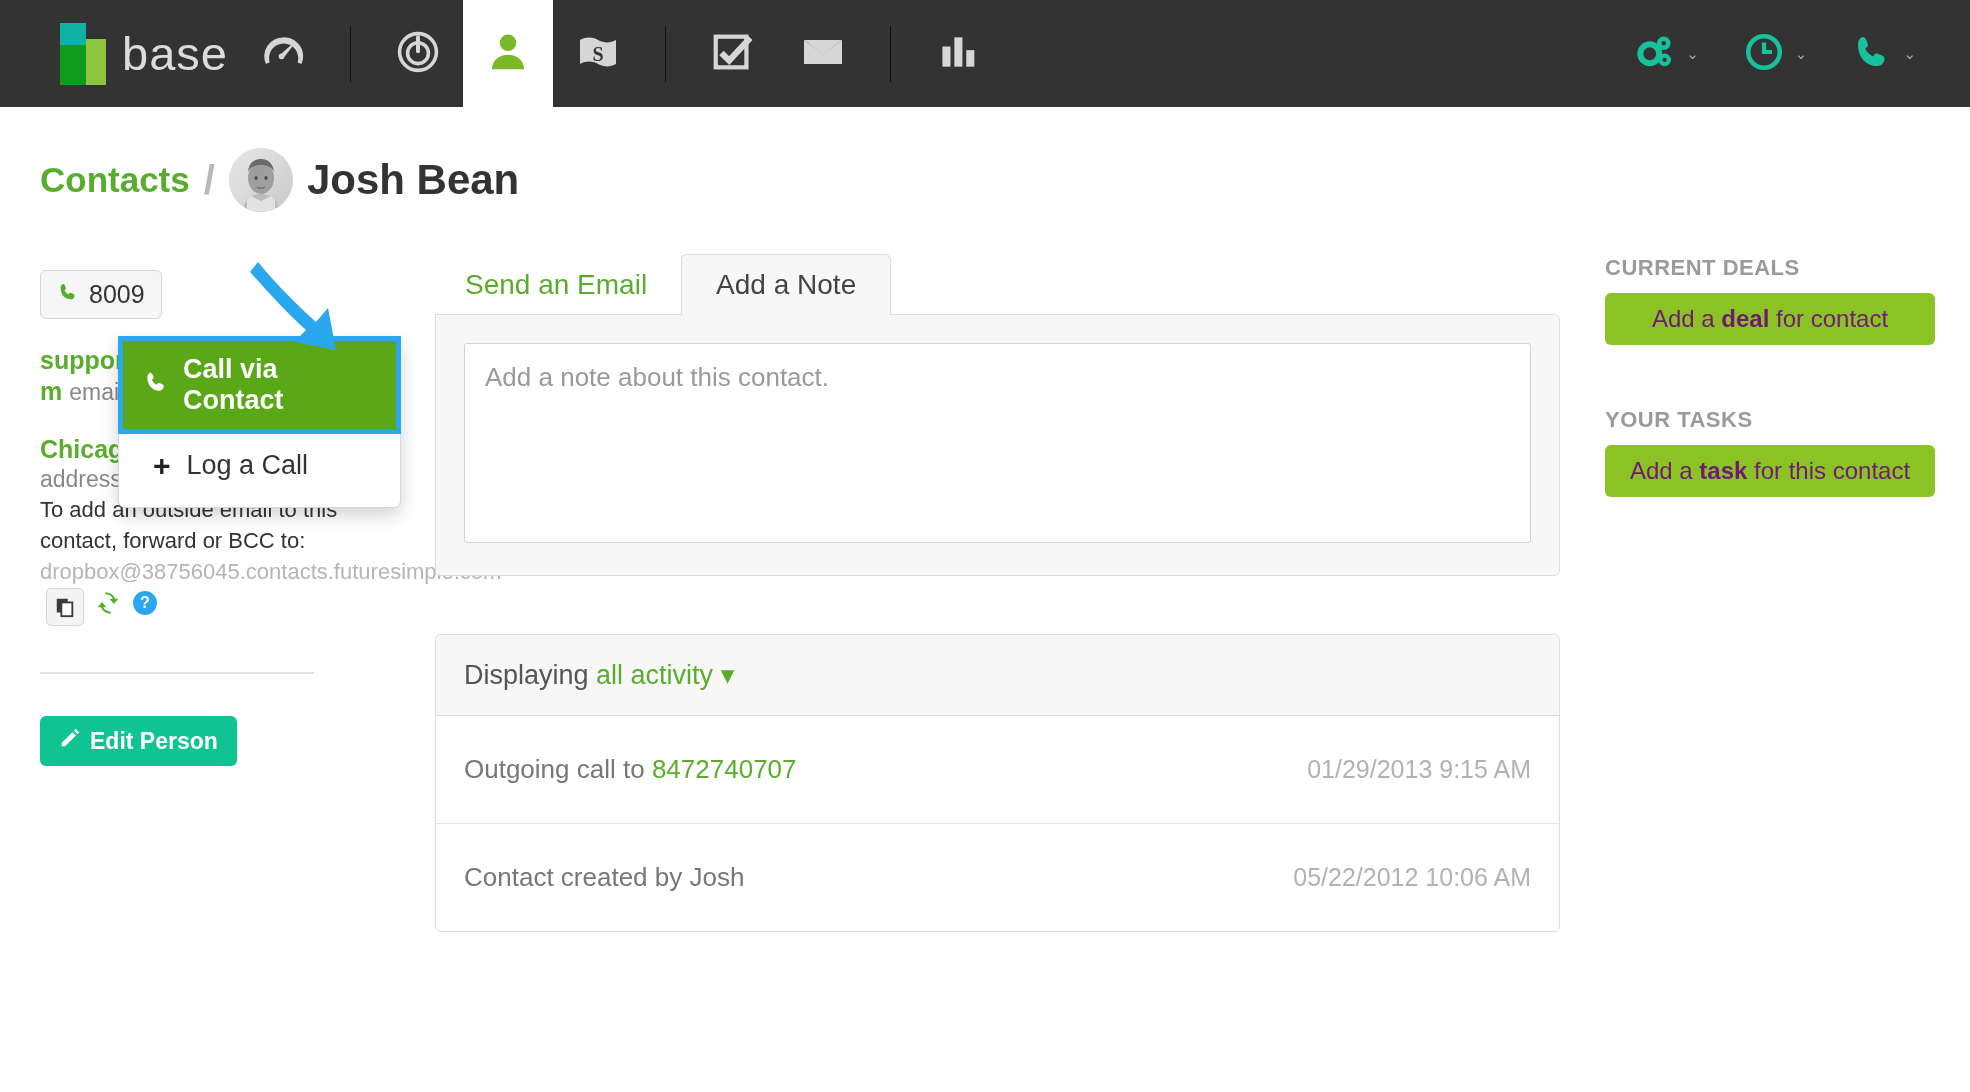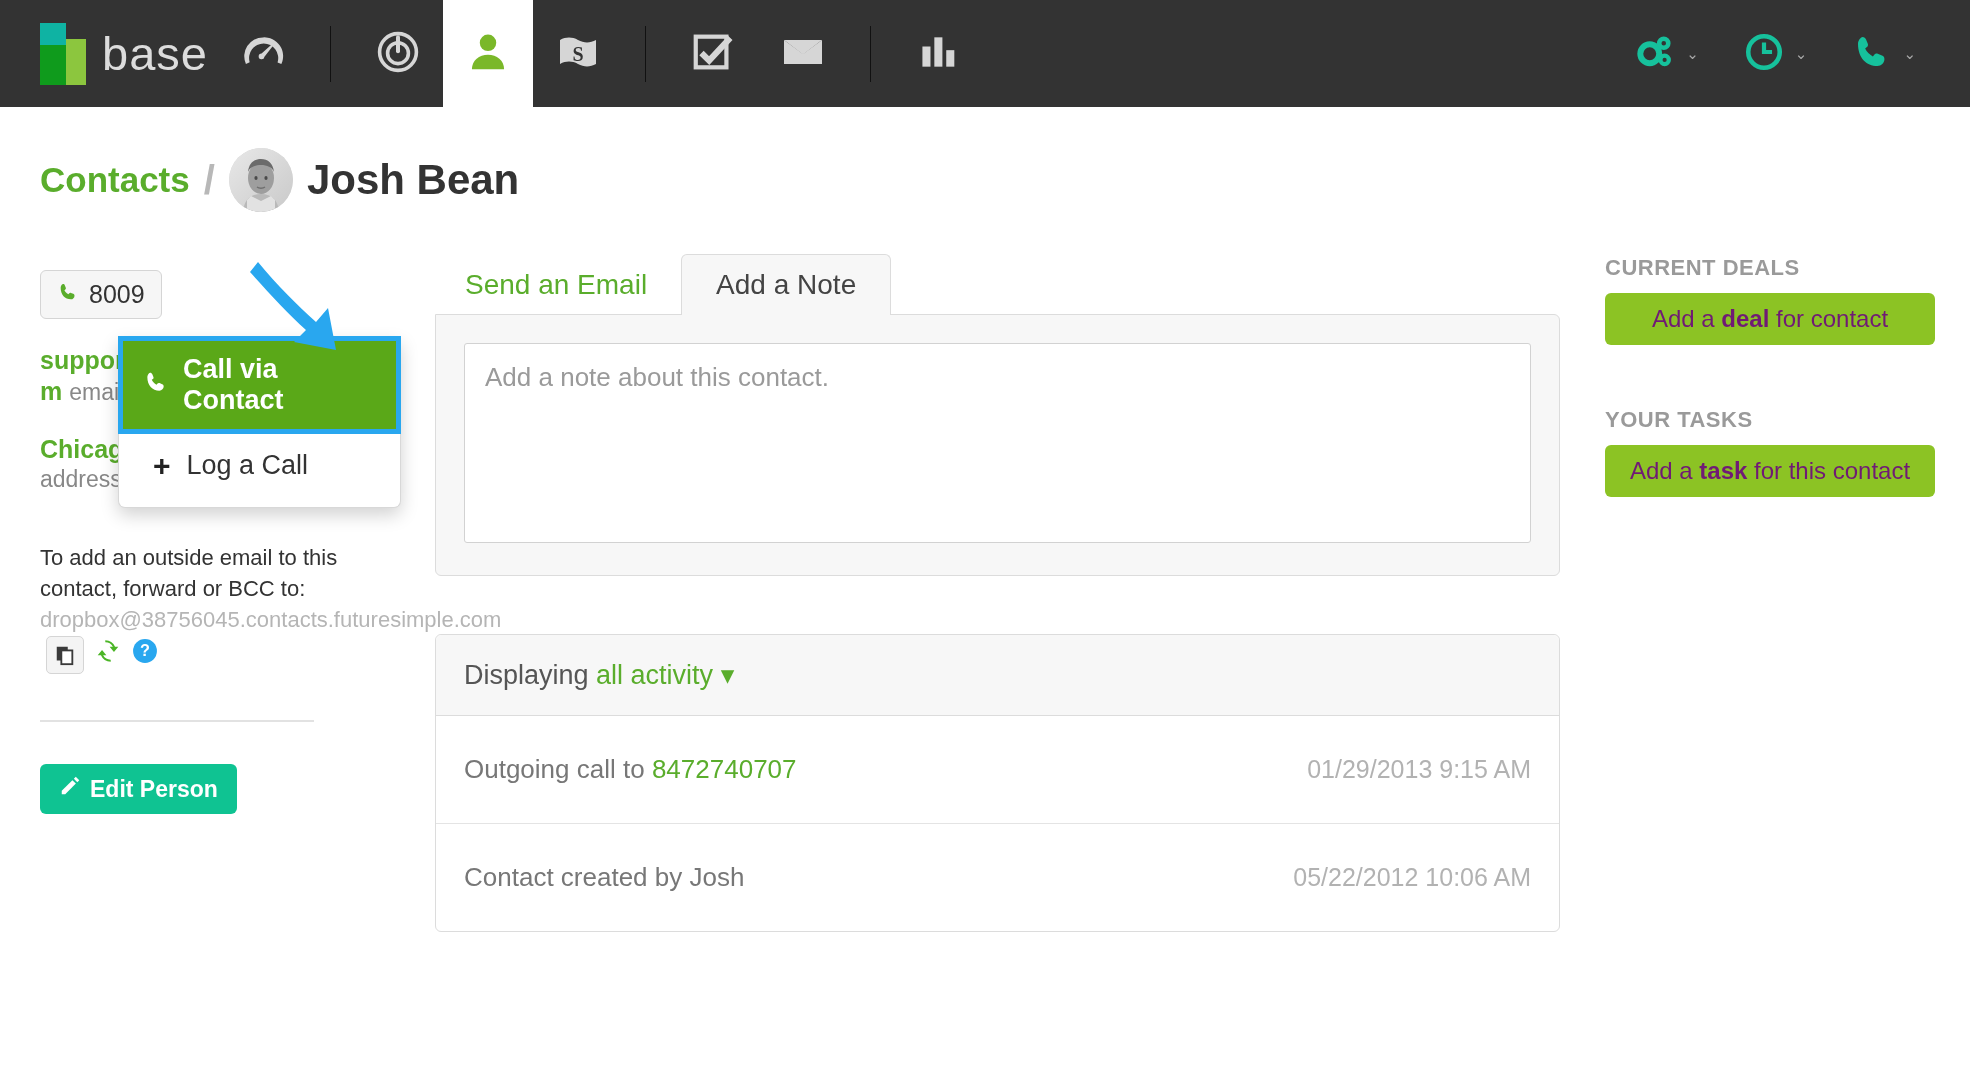--- a/index.html
+++ b/index.html
@@ -13,21 +13,21 @@
   }
 
   
   .topnav {
     position:absolute; left:0; top:0; width:1970px; height:107px;
     background:#333333;
     display:flex; align-items:center;
   }
   .logo-wrap {
     display:flex; align-items:center; height:107px;
-    padding-left:40px; padding-right:10px;
+    padding-left:60px; padding-right:10px;
   }
   .logo-mark { position:relative; width:46px; height:62px; margin-right:16px; }
   .logo-mark .b1 { position:absolute; left:0; top:0; width:26px; height:22px; background:#0fb3a3; }
   .logo-mark .b2 { position:absolute; left:0; top:22px; width:26px; height:40px; background:#0f9b1c; }
   .logo-mark .b3 { position:absolute; left:26px; top:16px; width:20px; height:46px; background:#8cc63e; }
   .logo-text { font-size:47px; color:#dcdcdc; font-weight:400; letter-spacing:1px; }
 
   .nav-icons { display:flex; align-items:stretch; height:107px; }
   .nav-item {
     width:90px; height:107px;
@@ -74,21 +74,21 @@
     max-width:190px; overflow:hidden; white-space:nowrap;
     cursor:pointer;
   }
   .phone-pill .ph-ico { color:#5aad2c; font-size:22px; }
 
   .field-block { margin-top:26px; font-size:25px; line-height:1.25; }
   .field-val { color:#5aad2c; font-weight:bold; word-break:break-all; }
   .field-label { color:#888; font-weight:normal; font-size:23px; }
 
   .dropbox-note {
-    margin-top:48px; font-size:22px; color:#333; line-height:1.42; width:300px;
+    font-size:22px; color:#333; line-height:1.42; width:300px;
   }
   .dropbox-addr { color:#b5b5b5; }
   .dbx-icons { display:inline-flex; align-items:center; gap:11px; vertical-align:-8px; margin-left:6px; }
   .dbx-btn {
     width:38px; height:38px; border:1px solid #d5d5d5; border-radius:5px;
     background:#f4f4f4; display:inline-flex; align-items:center; justify-content:center;
     cursor:pointer;
   }
   .hr-sep { margin-top:46px; width:274px; height:2px; background:#e2e2e2; }
 

